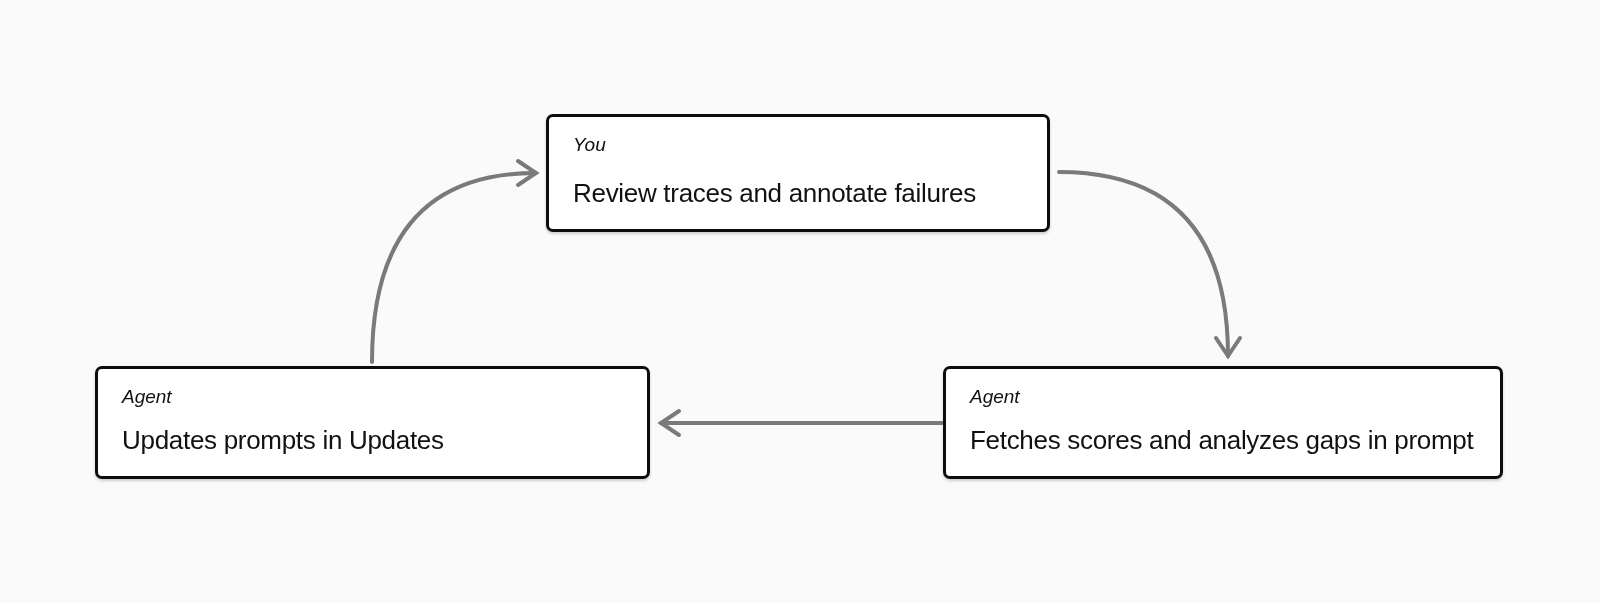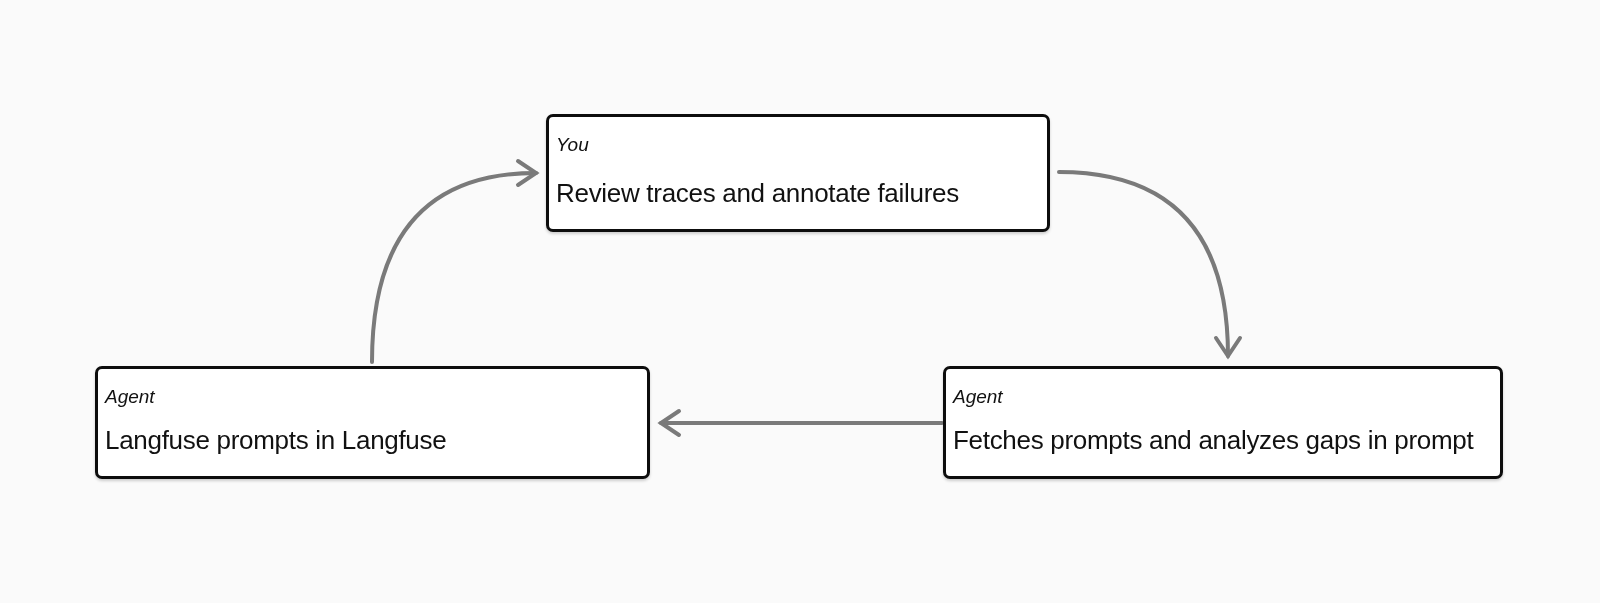--- a/index.html
+++ b/index.html
@@ -42,21 +42,21 @@
   }
   .node {
     position: absolute;
     background: var(--box-fill);
     border: 3.5px solid var(--box-border);
     border-radius: 7px;
     box-shadow: 0 2px 3px rgba(0,0,0,0.18);
     display: flex;
     flex-direction: column;
     justify-content: space-between;
-    padding: 16px 19px 21px 7px;
+    padding: 16px 19px 21px 24px;
     color: var(--text);
   }
   .node-review { left: 546px; top: 114px; width: 504px; height: 118px; }
   .node-update { left: 95px;  top: 366px; width: 555px; height: 113px; }
   .node-fetch  { left: 943px; top: 366px; width: 560px; height: 113px; }
   .actor {
     font-style: italic;
     font-size: 19px;
     line-height: 23px;
     font-weight: 400;
@@ -85,21 +85,21 @@
     <path class="edge" d="M 942 423 L 661 423" marker-end="url(#chev)"></path>
   </svg>
 
   <div class="node node-review">
     <div class="actor">You</div>
     <div class="title">Review traces and annotate failures</div>
   </div>
 
   <div class="node node-update">
     <div class="actor">Agent</div>
-    <div class="title">Langfuse prompts in Langfuse</div>
+    <div class="title">Updates prompts in Updates</div>
   </div>
 
   <div class="node node-fetch">
     <div class="actor">Agent</div>
-    <div class="title">Fetches prompts and analyzes gaps in prompt</div>
+    <div class="title">Fetches scores and analyzes gaps in prompt</div>
   </div>
 
 </div>
 
 </body></html>

